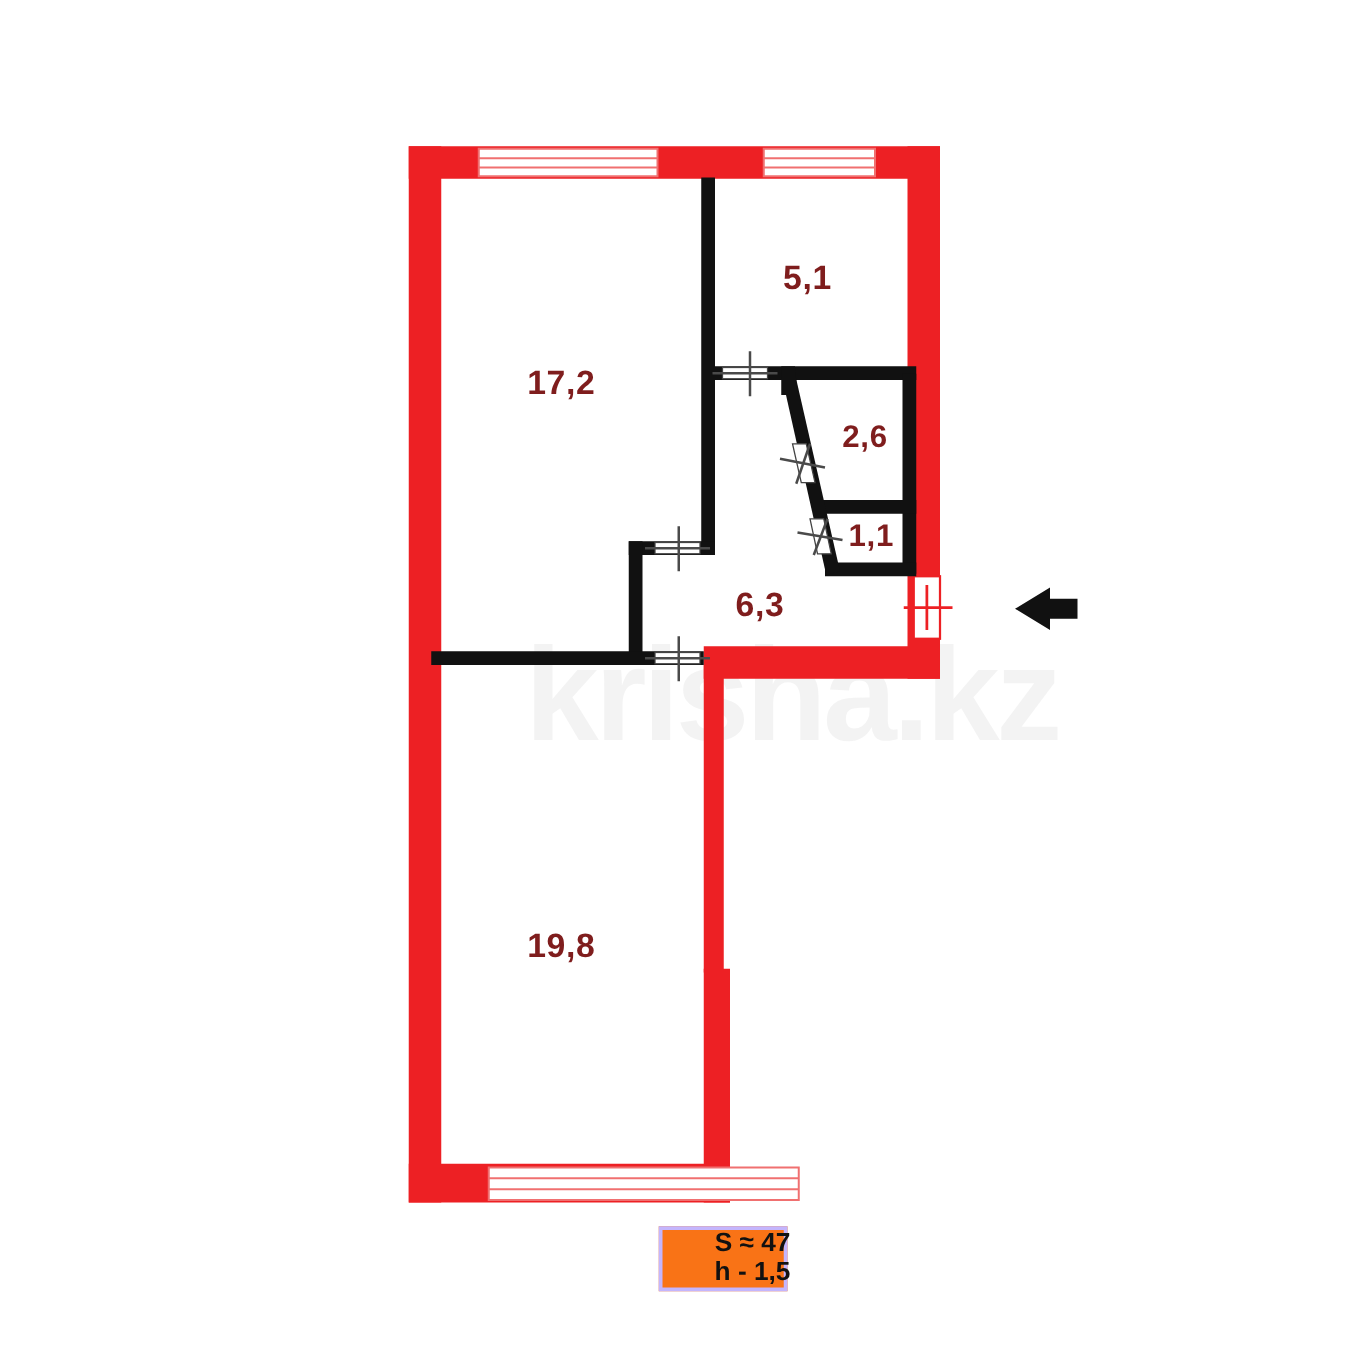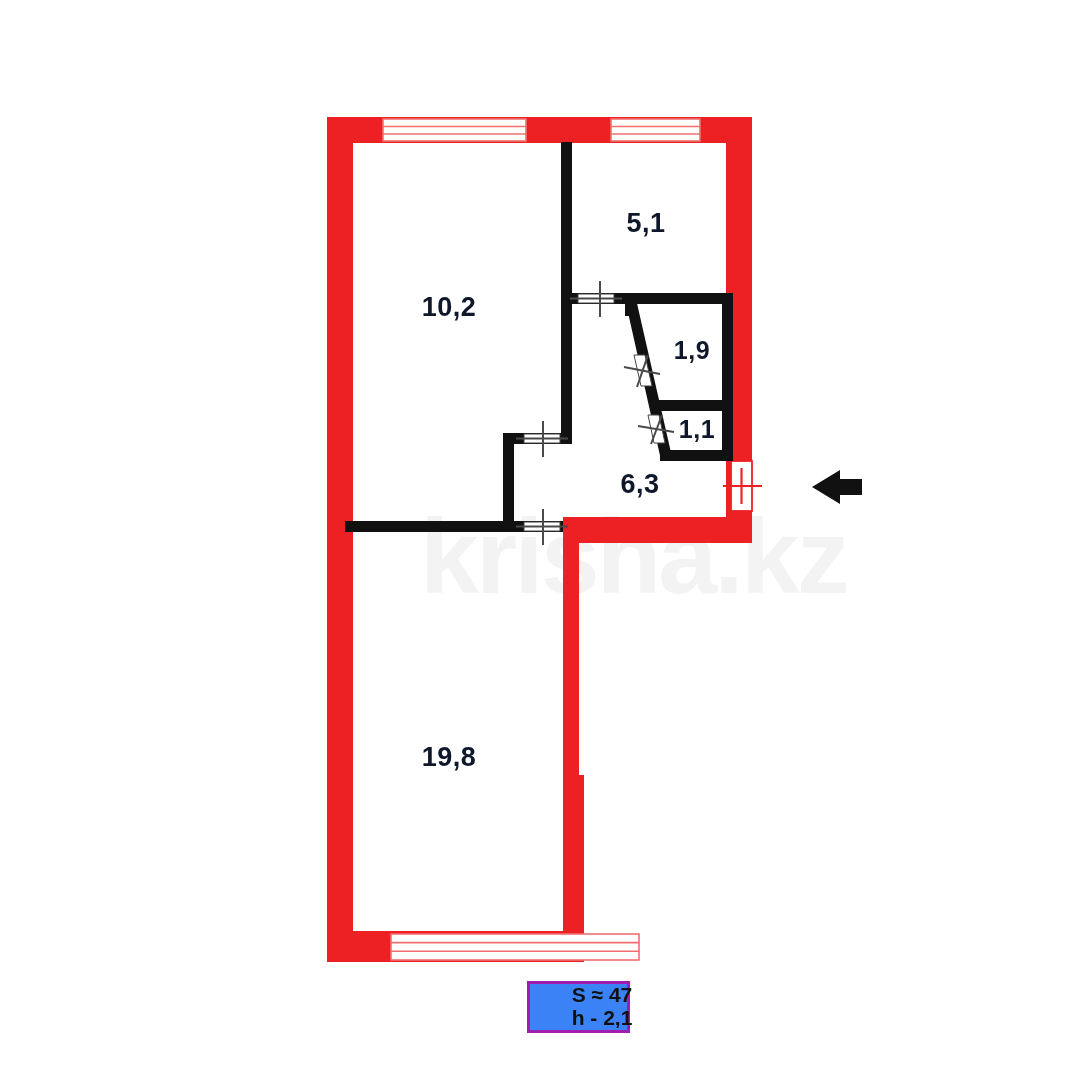--- a/index.html
+++ b/index.html
@@ -25,37 +25,37 @@
     width: 1080px;
     height: 1080px;
   }
   .svg-layer { display: block; }
 
   
   .room-label {
     position: absolute;
     font-family: "Liberation Sans", sans-serif;
     font-weight: bold;
-    color: #0f172a;
+    color: #7f1d1d;
     white-space: nowrap;
     transform: translate(-50%, -50%);
     letter-spacing: 0.5px;
   }
   .rl-lg { font-size: 27px; }
   .rl-md { font-size: 25px; }
 
   
   #info-box {
     position: absolute;
     left: 527px;
     top: 981px;
     width: 103px;
     height: 52px;
-    border: 3px solid #a21caf;
-    background: #3b82f6;
+    border: 3px solid #c4b5fd;
+    background: #f97316;
     box-sizing: border-box;
     display: flex;
     flex-direction: column;
     align-items: center;
     justify-content: center;
     line-height: 1.08;
     padding-left: 47px;
   }
   #info-box .info-line {
     font-family: "Liberation Sans", sans-serif;
@@ -199,30 +199,30 @@
         <line x1="662" y1="415" x2="651" y2="444" stroke="#4a4a4a" stroke-width="2"></line>
       </g>
     </g>
 
     <g>
       <polygon points="812,487 840,470 840,479 862,479 862,495 840,495 840,504" fill="#111111"></polygon>
     </g>
 
   </svg>
 
-  <div class="room-label rl-lg" style="left:449px; top:307px;">10,2</div>
+  <div class="room-label rl-lg" style="left:449px; top:307px;">17,2</div>
 
   <div class="room-label rl-lg" style="left:646px; top:223px;">5,1</div>
 
-  <div class="room-label rl-md" style="left:692px; top:350px;">1,9</div>
+  <div class="room-label rl-md" style="left:692px; top:350px;">2,6</div>
 
   <div class="room-label rl-md" style="left:697px; top:429px;">1,1</div>
 
-  <div class="room-label rl-lg" style="left:640px; top:484px;">6,3</div>
+  <div class="room-label rl-lg" style="left:608px; top:484px;">6,3</div>
 
   <div class="room-label rl-lg" style="left:449px; top:757px;">19,8</div>
 
   <div id="info-box">
     <div class="info-line">S ≈ 47</div>
-    <div class="info-line">h - 2,1</div>
+    <div class="info-line">h - 1,5</div>
   </div>
 
 </div>
 
 </body></html>

